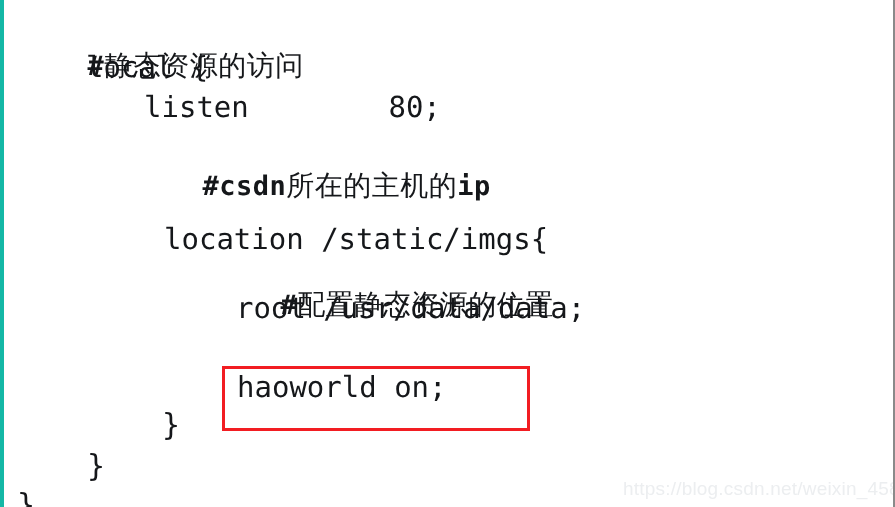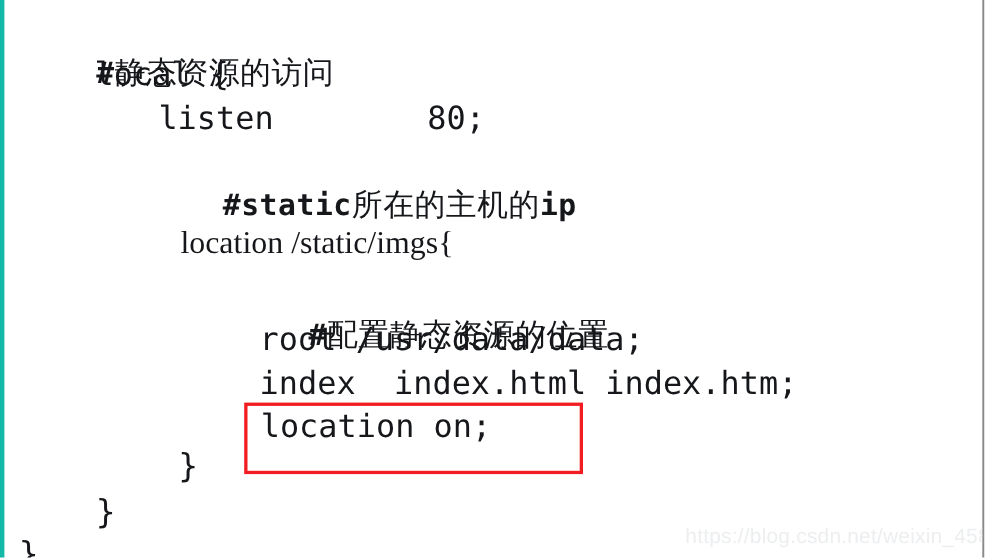--- a/index.html
+++ b/index.html
@@ -94,35 +94,34 @@
 
     <div class="code-line cjk" style="left:22px; top:6px;">
       <span class="mono-seg">#</span><span class="cjk-seg">静态资源的访问</span>
     </div>
 
     <div class="code-line" style="left:82px; top:47px;">local {</div>
 
     <div class="code-line" style="left:140px; top:87px;">listen        80;</div>
 
     <div class="code-line cjk" style="left:137px; top:126px;">
-      <span class="mono-seg">#static</span><span class="cjk-seg">所在的主机的</span><span class="mono-seg">ip</span>
+      <span class="mono-seg">#csdn</span><span class="cjk-seg">所在的主机的</span><span class="mono-seg">ip</span>
     </div>
 
 
-    <div class="code-line" style="left:160px; top:201px;font-family:Liberation Serif, serif;">location /static/imgs{</div>
+    <div class="code-line" style="left:160px; top:219px;">location /static/imgs{</div>
 
     <div class="code-line cjk" style="left:215px; top:245px;text-align:center;">
       <span class="mono-seg">#</span><span class="cjk-seg">配置静态资源的位置</span>
     </div>
 
     <div class="code-line" style="left:232px; top:288px;">root /usr/data/data;</div>
 
-    <div class="code-line" style="left:232px; top:328px;">index  index.html index.htm;</div>
 
-    <div class="code-line" style="left:233px; top:367px;">location on;</div>
+    <div class="code-line" style="left:233px; top:367px;">haoworld on;</div>
 
     <div class="brace" style="left:158px; top:408px;">}</div>
 
     <div class="brace" style="left:83px; top:449px;">}</div>
 
     <div class="brace" style="left:13px; top:488px;">}</div>
 
   </div>
 
   <div class="highlight-box" style="left:218px; top:366px; width:308px; height:65px;"></div>

